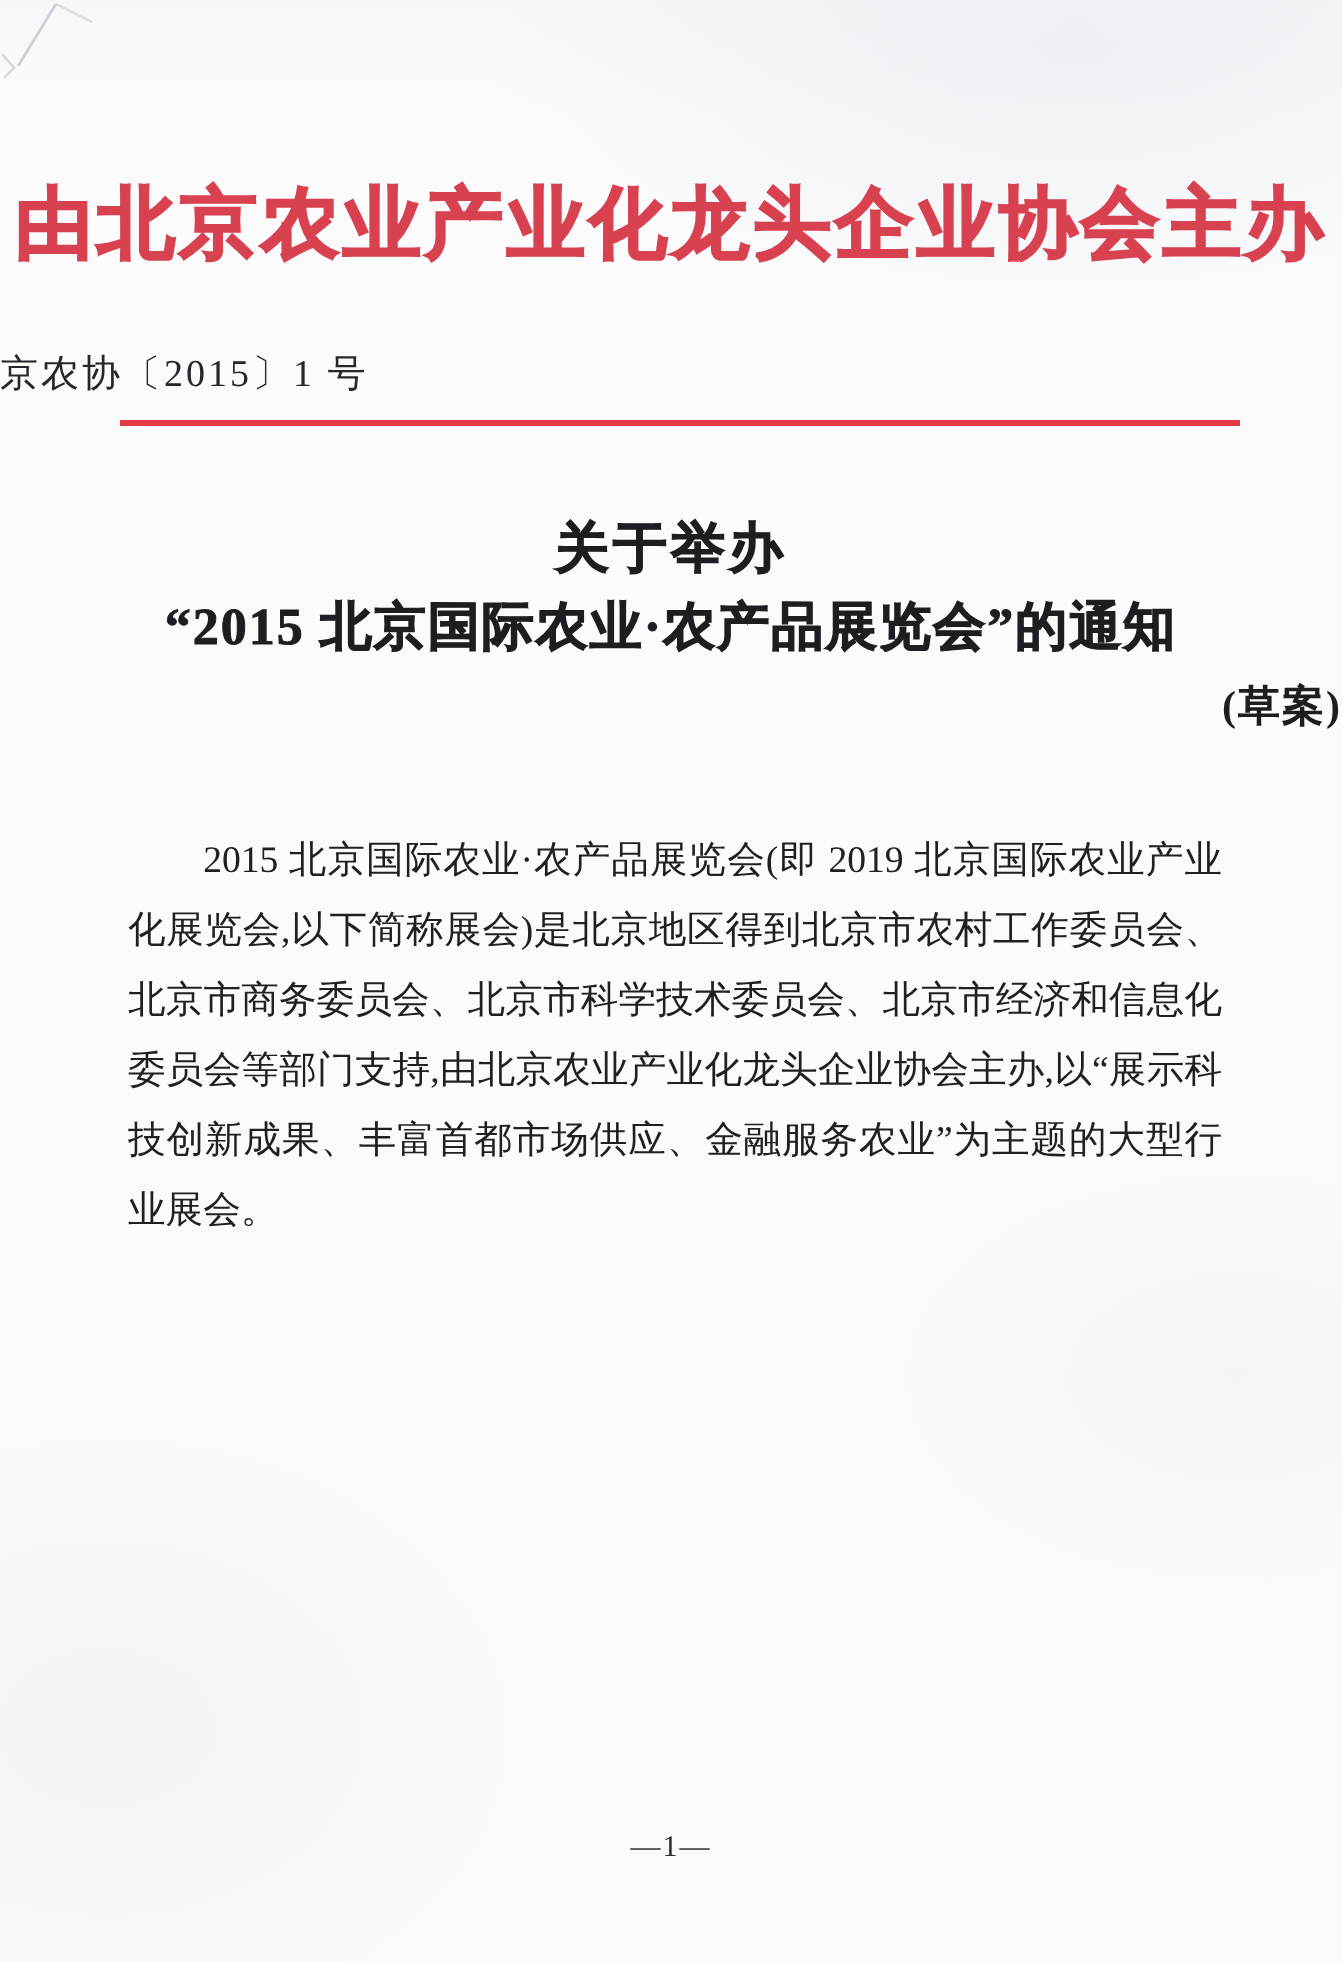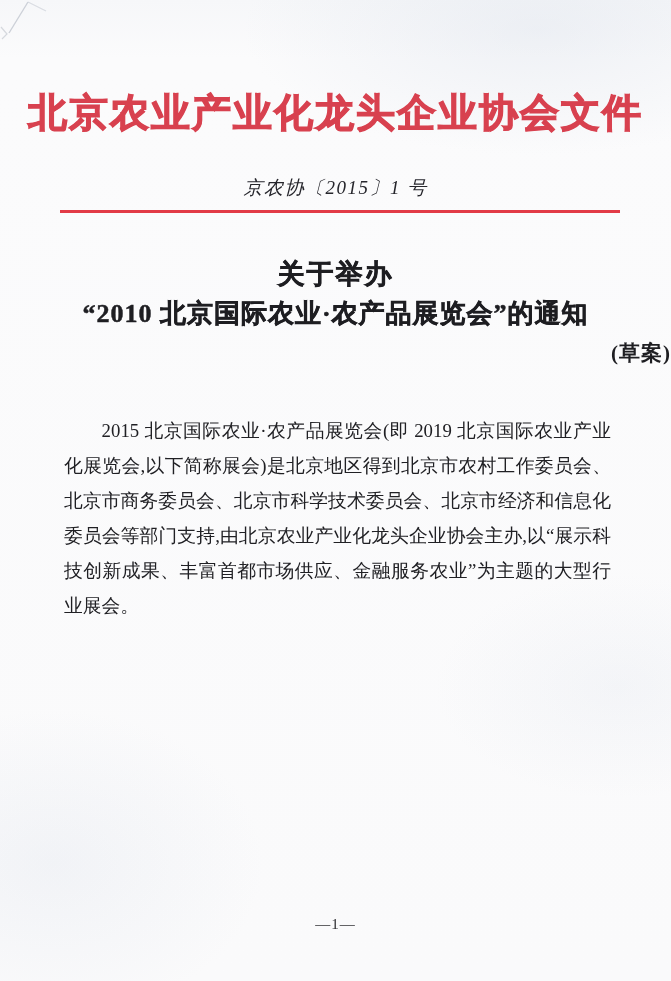--- a/index.html
+++ b/index.html
@@ -21,25 +21,24 @@
     position:absolute; top:84px; left:0; right:0;
     text-align:center;
     font-size:39px; line-height:58px;
     font-weight:900;
     letter-spacing:2px;
     -webkit-text-stroke:1.1px currentColor;
     white-space:nowrap;
   }
   .doc-number {
     position:absolute; top:175px; left:0; right:0;
-    text-align:center;
+    text-align:left;
     font-size:19px; line-height:26px;
     color:#26262c;
     letter-spacing:1.5px;
-    font-style:italic;
   }
   .red-rule {
     position:absolute; top:210px; left:60px;
     width:560px; height:3px;
   }
   .title-1 {
     position:absolute; top:255px; left:0; right:0;
     text-align:center;
     font-size:27px; line-height:38px; font-weight:900;
     -webkit-text-stroke:.5px currentColor;
@@ -79,29 +78,29 @@
 <body>
 
 <div class="page">
 
   <svg class="scan-marks" width="170" height="120" viewBox="0 0 170 120" aria-hidden="true">
     <line x1="9" y1="33" x2="28" y2="2" stroke="#c2c7d0" stroke-width="1.4" opacity="0.8"></line>
     <line x1="28" y1="2" x2="46" y2="11" stroke="#cdd1d9" stroke-width="1.1" opacity="0.7"></line>
     <polyline points="1,27 7,34 2,39" fill="none" stroke="#c6cad2" stroke-width="1.2" opacity="0.7"></polyline>
   </svg>
 
-  <div class="org-title" style="color:#d8414f;">北京农业产业化龙头企业协会文件</div>
+  <div class="org-title" style="color:#d8414f;">由北京农业产业化龙头企业协会主办</div>
 
   <div class="doc-number">京农协〔2015〕1 号</div>
 
   <div class="red-rule" style="background:#e23b47;"></div>
 
   <div class="title-1">关于举办</div>
 
-  <div class="title-2">“2010 北京国际农业·农产品展览会”的通知</div>
+  <div class="title-2">“2015 北京国际农业·农产品展览会”的通知</div>
 
   <div class="title-3">(草案)</div>
 
   <div class="body-text">
     <p>2015 北京国际农业·农产品展览会(即 2019 北京国际农业产业化展览会,以下简称展会)是北京地区得到北京市农村工作委员会、北京市商务委员会、北京市科学技术委员会、北京市经济和信息化委员会等部门支持,由北京农业产业化龙头企业协会主办,以“展示科技创新成果、丰富首都市场供应、金融服务农业”为主题的大型行业展会。</p>
   </div>
 
   <div class="page-number">—1—</div>
 
 </div>

